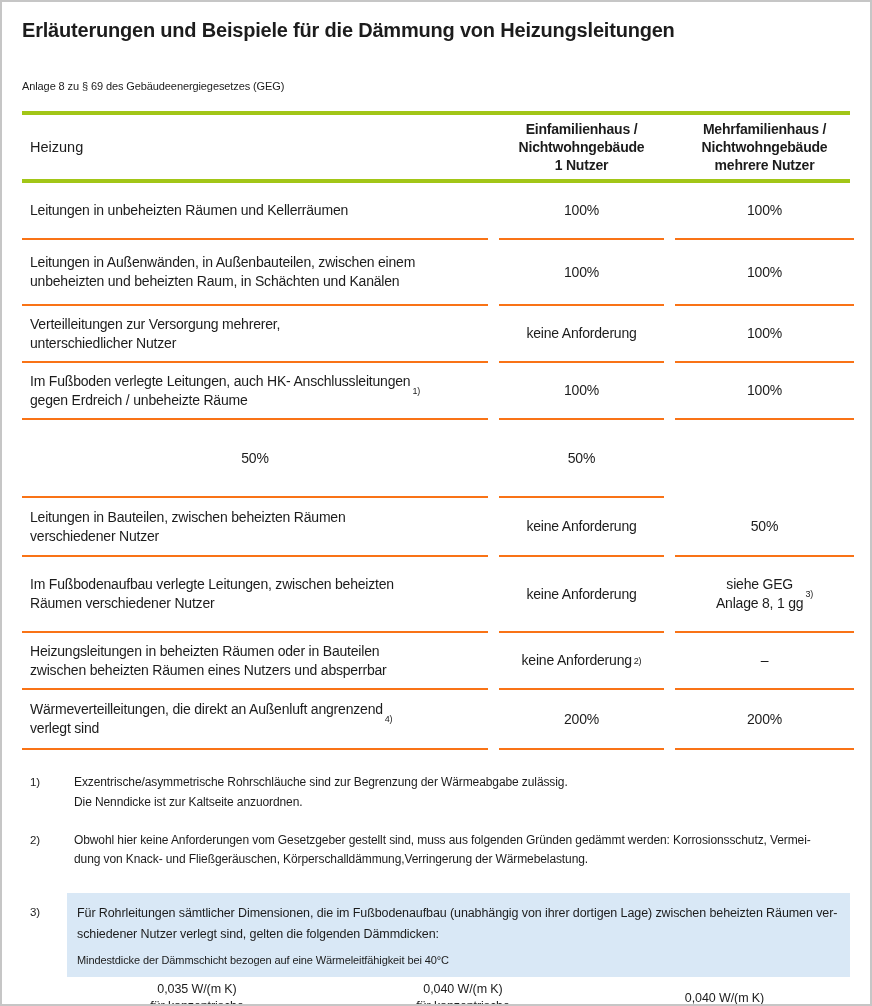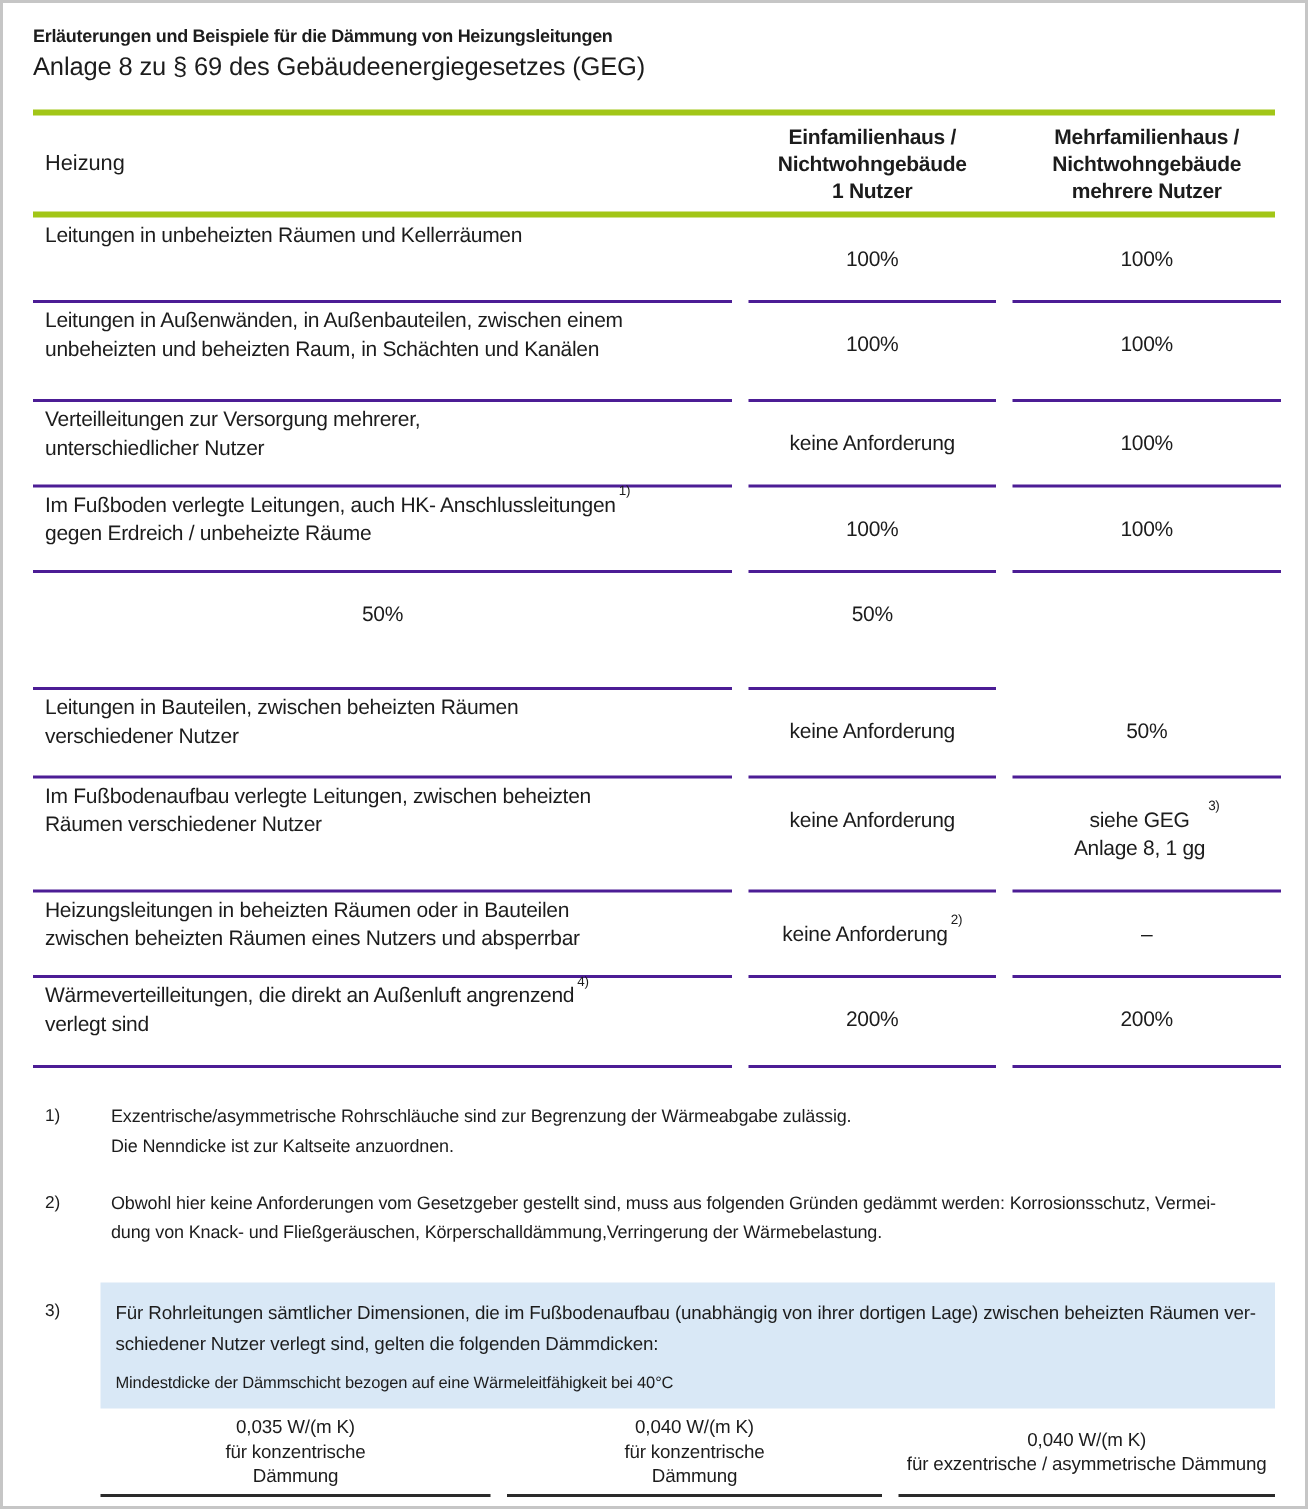--- a/index.html
+++ b/index.html
@@ -14,25 +14,25 @@
     width:872px; height:1006px;
     border:2px solid #c6c6c6;
     background:#ffffff;
     overflow:hidden;
   }
   .content { padding:0 20px; }
 
   
   .doc-title {
     margin-top:15px;
-    font-size:12px; font-weight:bold; letter-spacing:-0.2px;
+    font-size:20px; font-weight:bold; letter-spacing:-0.2px;
     line-height:1.3;
   }
   .doc-subtitle {
-    font-size:17px; line-height:1.4; letter-spacing:-0.1px;
+    font-size:11px; line-height:1.4; letter-spacing:-0.1px;margin-top:36px;
   }
   .green-line { height:4px; background:#a2c617; }
   .gl-top { margin-top:17px; }
 
   
   .tbl-header {
     display:grid;
     grid-template-columns:466px 165px 179px;
     column-gap:11px;
     height:64px;
@@ -44,22 +44,22 @@
   .th-col {
     font-weight:bold; font-size:14px; line-height:1.3;
     text-align:center; white-space:pre-line; letter-spacing:-0.2px;
   }
   .tbl-row {
     display:grid;
     grid-template-columns:466px 165px 179px;
     column-gap:11px;
   }
   .tbl-row .cell {
-    border-bottom:2px solid #4c1d95;
-    display:flex; align-items:flex-start;
+    border-bottom:2px solid #f97316;
+    display:flex; align-items:center;
     font-size:14px; line-height:19px; letter-spacing:-0.2px;
   }
   .cell.desc { justify-content:flex-start; padding:2px 4px 2px 8px; }
   .cell.val  { justify-content:center; text-align:center; padding:18px 2px; }
   .ml { white-space:pre-line; }
   .r1{min-height:40px}.r2{min-height:66px}.r3{min-height:57px}
   .r4{min-height:55px}.r5{min-height:78px}.r6{min-height:59px}
   .r7{min-height:56px}.r8{min-height:43px}.r9{min-height:60px}
   .fn-ref {
     font-size:9px; vertical-align:super; line-height:0; margin-left:2px;

